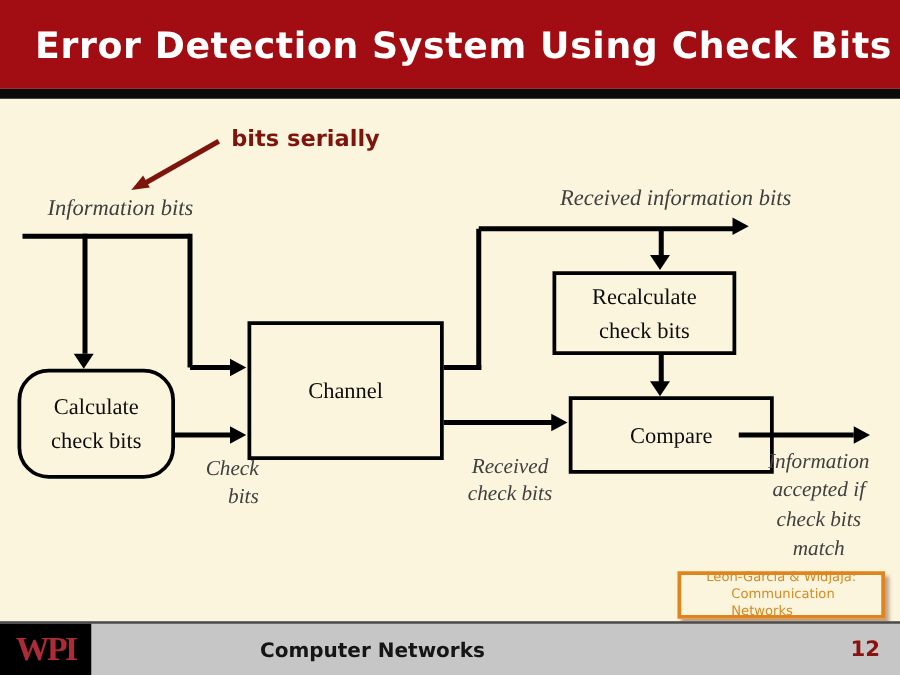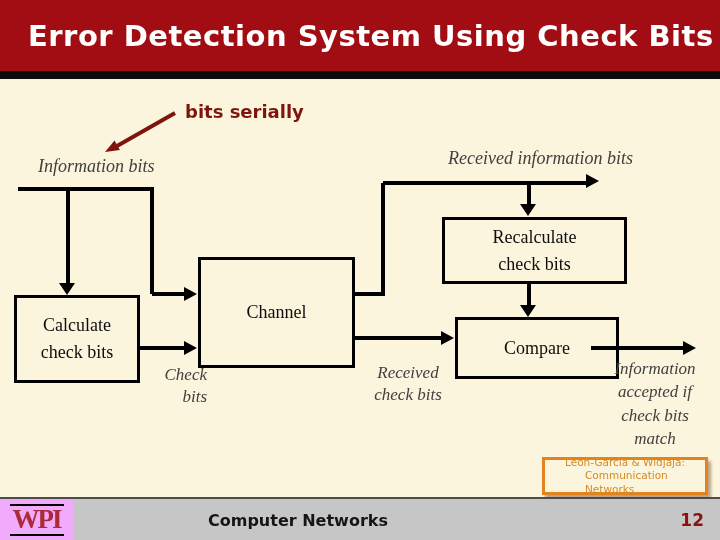--- a/index.html
+++ b/index.html
@@ -48,21 +48,21 @@
     font-family:"DejaVu Sans", sans-serif; font-size:10.5px;
     color:var(--citation-text,#D58A25); line-height:1.3;
   }
   .citation .c2{margin-left:40px;}
   
   .footer{
     position:absolute; left:0; top:497px; width:720px; height:43px; box-sizing:border-box;
     background:var(--footer-bg,#C6C6C6); border-top:2px solid #4c4c4c;
   }
   .wpi{
-    position:absolute; left:0; top:0; width:73px; height:41px; background:#f0abfc;
+    position:absolute; left:0; top:0; width:73px; height:41px; background:#000000;
     display:flex; align-items:center; justify-content:center;
   }
   .wpi .w{
     font-family:"Liberation Serif", serif; font-weight:bold; font-size:27px; line-height:1;
     color:var(--wpi-crimson,#AC2B37); letter-spacing:-2px;
     border-top:2px solid #000; border-bottom:2px solid #000; padding:0 3px 1px 3px;
   }
   .ftxt{
     position:absolute; top:50%; transform:translateY(-50%);
     font-family:"DejaVu Sans", sans-serif; font-weight:bold; font-size:16px; white-space:nowrap;
@@ -111,24 +111,24 @@
     <div class="ah down" style="left:520px; top:204px;"></div>
     <div class="line" style="left:527px; top:284px; width:4px; height:22px;"></div>
     <div class="ah down" style="left:520px; top:305px;"></div>
 
     <div class="line" style="left:355px; top:336px; width:88px; height:4px;"></div>
     <div class="ah right" style="left:441px; top:331px;"></div>
 
     <div class="line" style="left:591px; top:346px; width:92px; height:4px;"></div>
     <div class="ah right" style="left:683px; top:341px;"></div>
 
-    <div class="dbox" style="left:14px;  top:295px; width:126px; height:88px;">Calculate
+    <div class="dbox" style="left:14px;  top:295px; width:126px; height:88px;border-radius:25px;">Calculate
 check bits</div>
     <div class="dbox" style="left:198px; top:257px; width:157px; height:111px;">Channel</div>
-    <div class="dbox" style="left:442px; top:217px; width:185px; height:67px;">Recalculate
+    <div class="dbox" style="left:442px; top:217px; width:147px; height:67px;">Recalculate
 check bits</div>
     <div class="dbox" style="left:455px; top:317px; width:164px; height:62px;">Compare</div>
 
     <span class="ilabel" style="left:137px; top:364px; width:70px; text-align:right;">Check
 bits</span>
     <span class="ilabel" style="left:360px; top:362px; width:96px; text-align:center;">Received
 check bits</span>
     <span class="ilabel" style="left:597px; top:357px; width:116px; text-align:center; line-height:1.38;">Information
 accepted if
 check bits

